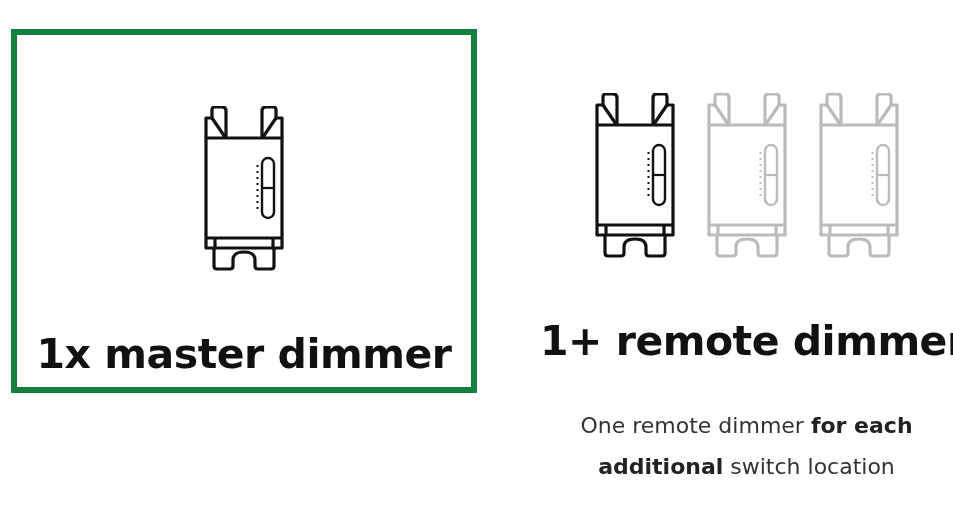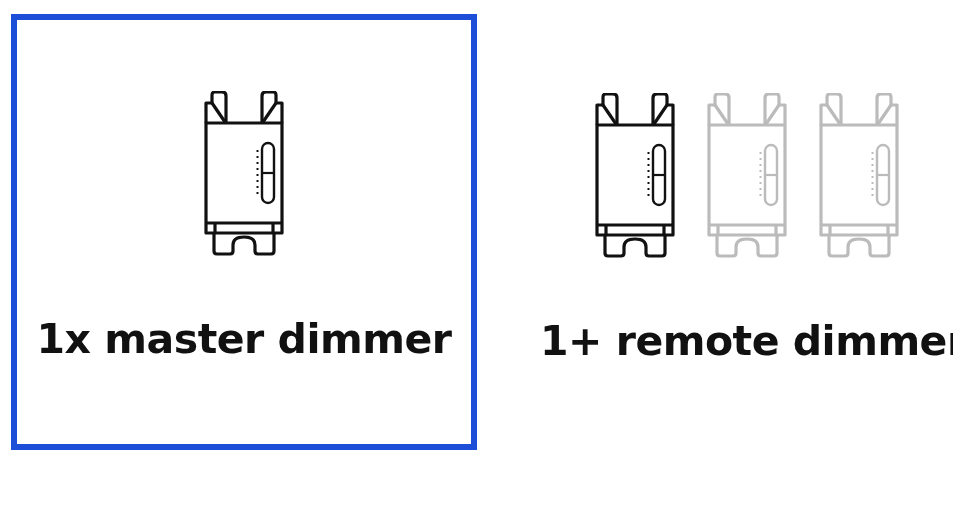--- a/index.html
+++ b/index.html
@@ -1,19 +1,19 @@
 <!DOCTYPE html>
 <html><head>
 <meta charset="utf-8">
 <style>
   html, body { margin: 0; padding: 0; background: #ffffff; }
   body { width: 953px; height: 516px; position: relative; overflow: hidden;
          font-family: "DejaVu Sans", sans-serif; color: #111; }
   .card { position: absolute; box-sizing: border-box; text-align: center; }
-  .card-left { left: 11px; top: 14px; width: 466px; height: 436px; border: 6px solid #1d4ed8; }
+  .card-left { left: 11px; top: 29px; width: 466px; height: 364px; border: 6px solid #15803d; }
   .card-right { left: 540px; top: 11px; width: 413px; height: 498px; }
   .icon-row { position: absolute; top: 82px; left: 0; right: 0; display: flex; justify-content: center; gap: 32px; }
   .card-left .icon-row { top: 71px; left: -6px; right: -6px; }
   .switch { width: 80px; height: 165px; display: block; }
   .title { position: absolute; left: 0; right: 0; top: 306px; font-weight: bold; font-size: 41px;
            letter-spacing: -0.5px; color: #111111; white-space: nowrap; }
   .card-left .title { top: 295px; left: -6px; right: -6px; }
   .desc { position: absolute; left: 0; right: 0; top: 394px; font-size: 22px; line-height: 41px; color: #333333; }
   .card-left .desc { top: 383px; left: -6px; right: -6px; }
   .desc b { font-weight: bold; color: #222; }
@@ -110,13 +110,14 @@
         <rect x="52.5" y="71" width="2" height="2"></rect>
           <rect x="52.5" y="77" width="2" height="2"></rect>
         <rect x="52.5" y="83" width="2" height="2"></rect>
           <rect x="52.5" y="89" width="2" height="2"></rect>
         <rect x="52.5" y="95" width="2" height="2"></rect>
           <rect x="52.5" y="101" width="2" height="2"></rect>
       </g>
     </svg>
   </div>
   <div class="title">1+ remote dimmer</div>
+  <div class="desc"><span>One remote dimmer </span><b>for each</b><br><b>additional</b><span> switch location</span></div>
 </div>
 
 </body></html>

